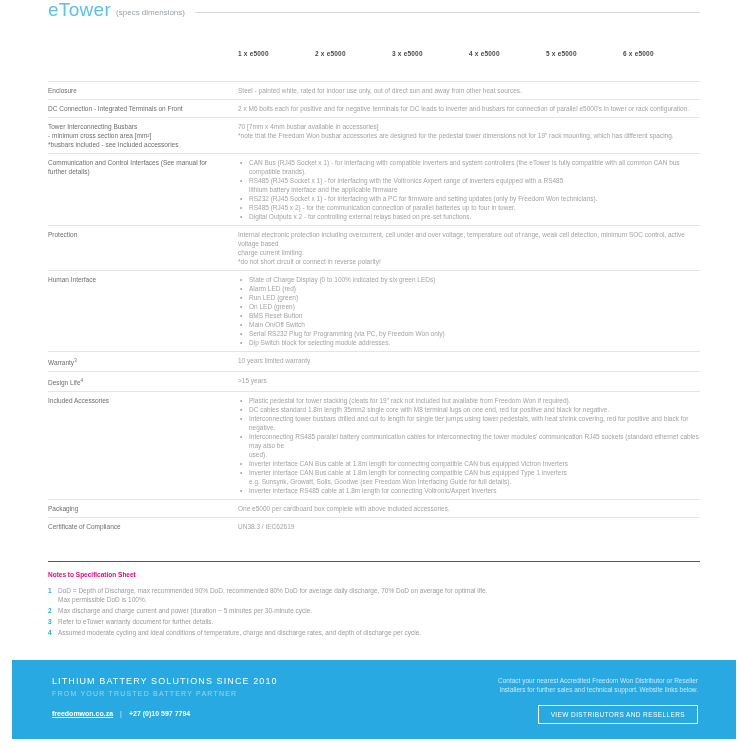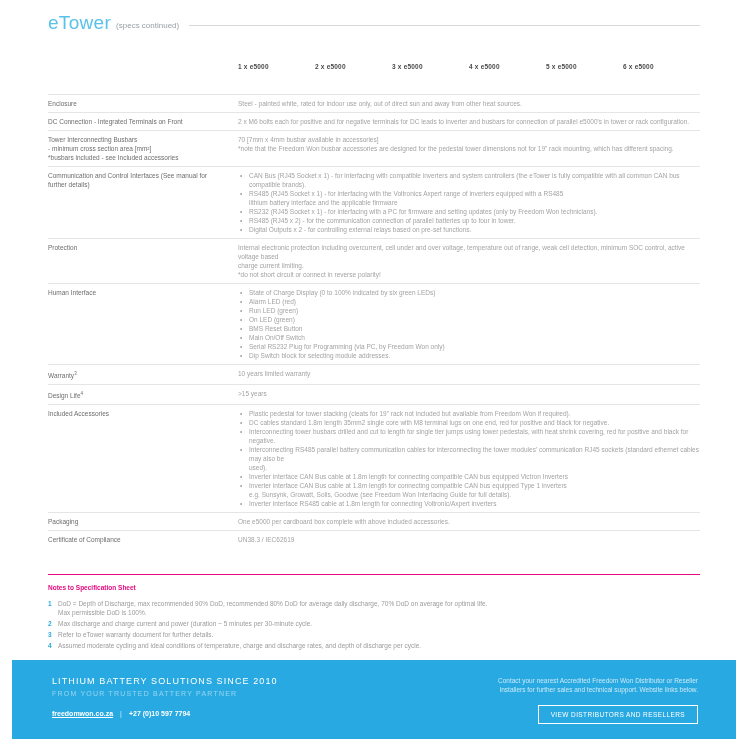--- a/index.html
+++ b/index.html
@@ -1,21 +1,21 @@
 <!DOCTYPE html>
 <html><head>
 <meta charset="utf-8">
 <style>
   html,body{margin:0;padding:0;background:#ffffff;}
   .page{position:relative;width:748px;height:748px;background:#fff;overflow:hidden;
         font-family:"Liberation Sans", sans-serif;}
   .content{padding:0 48px;}
 
   
-  .hdr{display:flex;align-items:center;padding-top:13px;}
+  .hdr{display:flex;align-items:center;}
   .title{color:#58c2e9;font-size:19px;font-weight:400;letter-spacing:.3px;line-height:20px;}
   .title-suffix{color:#9aa0a5;font-size:8px;margin-left:5px;margin-top:4px;}
   .hdr-line{flex:1;height:1px;background:#d8d8d8;margin-left:10px;margin-top:4px;}
 
   
   .col-headers{display:flex;margin-top:30px;padding-left:190px;}
   .col-h{width:77px;font-size:6.5px;font-weight:bold;color:#4a4a4a;letter-spacing:.2px;}
 
   
   .spec-table{margin-top:24px;}
@@ -56,21 +56,21 @@
          padding:5px 12px;cursor:pointer;}
 </style>
 </head>
 <body>
 
 <div class="page">
   <div class="content">
 
     <div class="hdr">
       <span class="title">eTower</span>
-      <span class="title-suffix">(specs continued)</span>
+      <span class="title-suffix">(specs dimensions)</span>
       <span class="hdr-line"></span>
     </div>
 
     <div class="col-headers">
         <div class="col-h">1 x e5000</div>
         <div class="col-h">2 x e5000</div>
         <div class="col-h">3 x e5000</div>
         <div class="col-h">4 x e5000</div>
         <div class="col-h">5 x e5000</div>
         <div class="col-h">6 x e5000</div>

